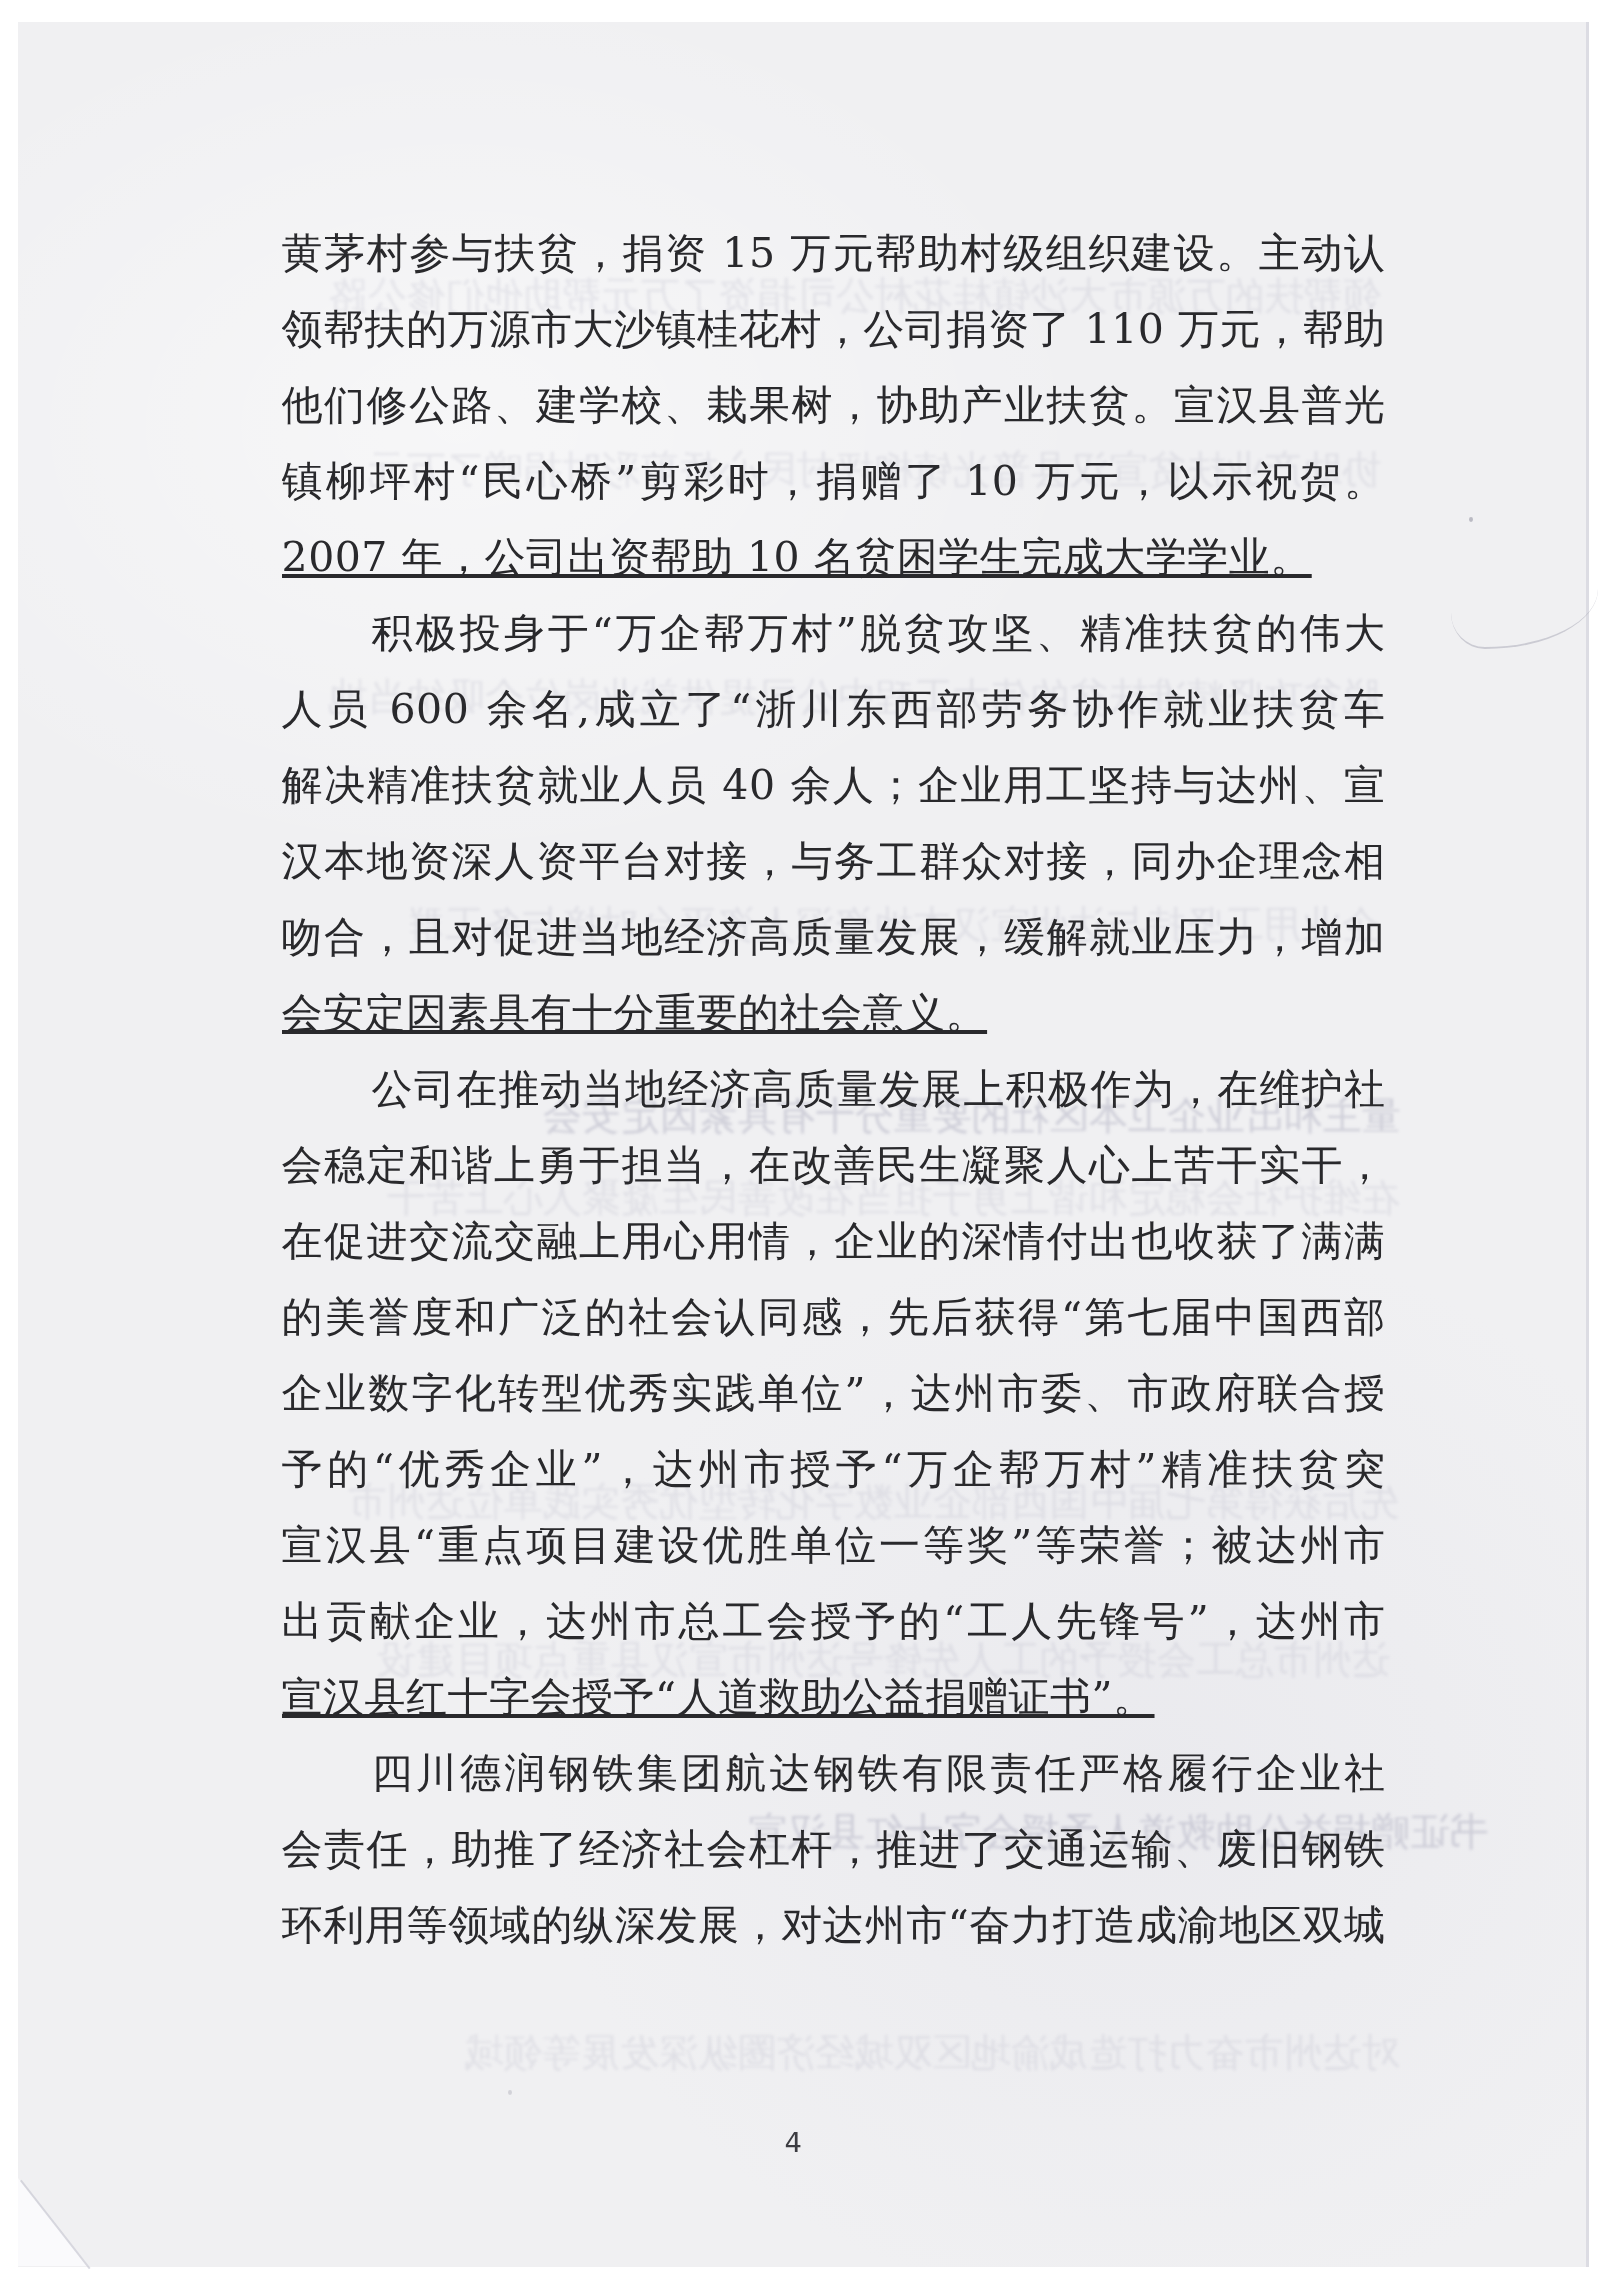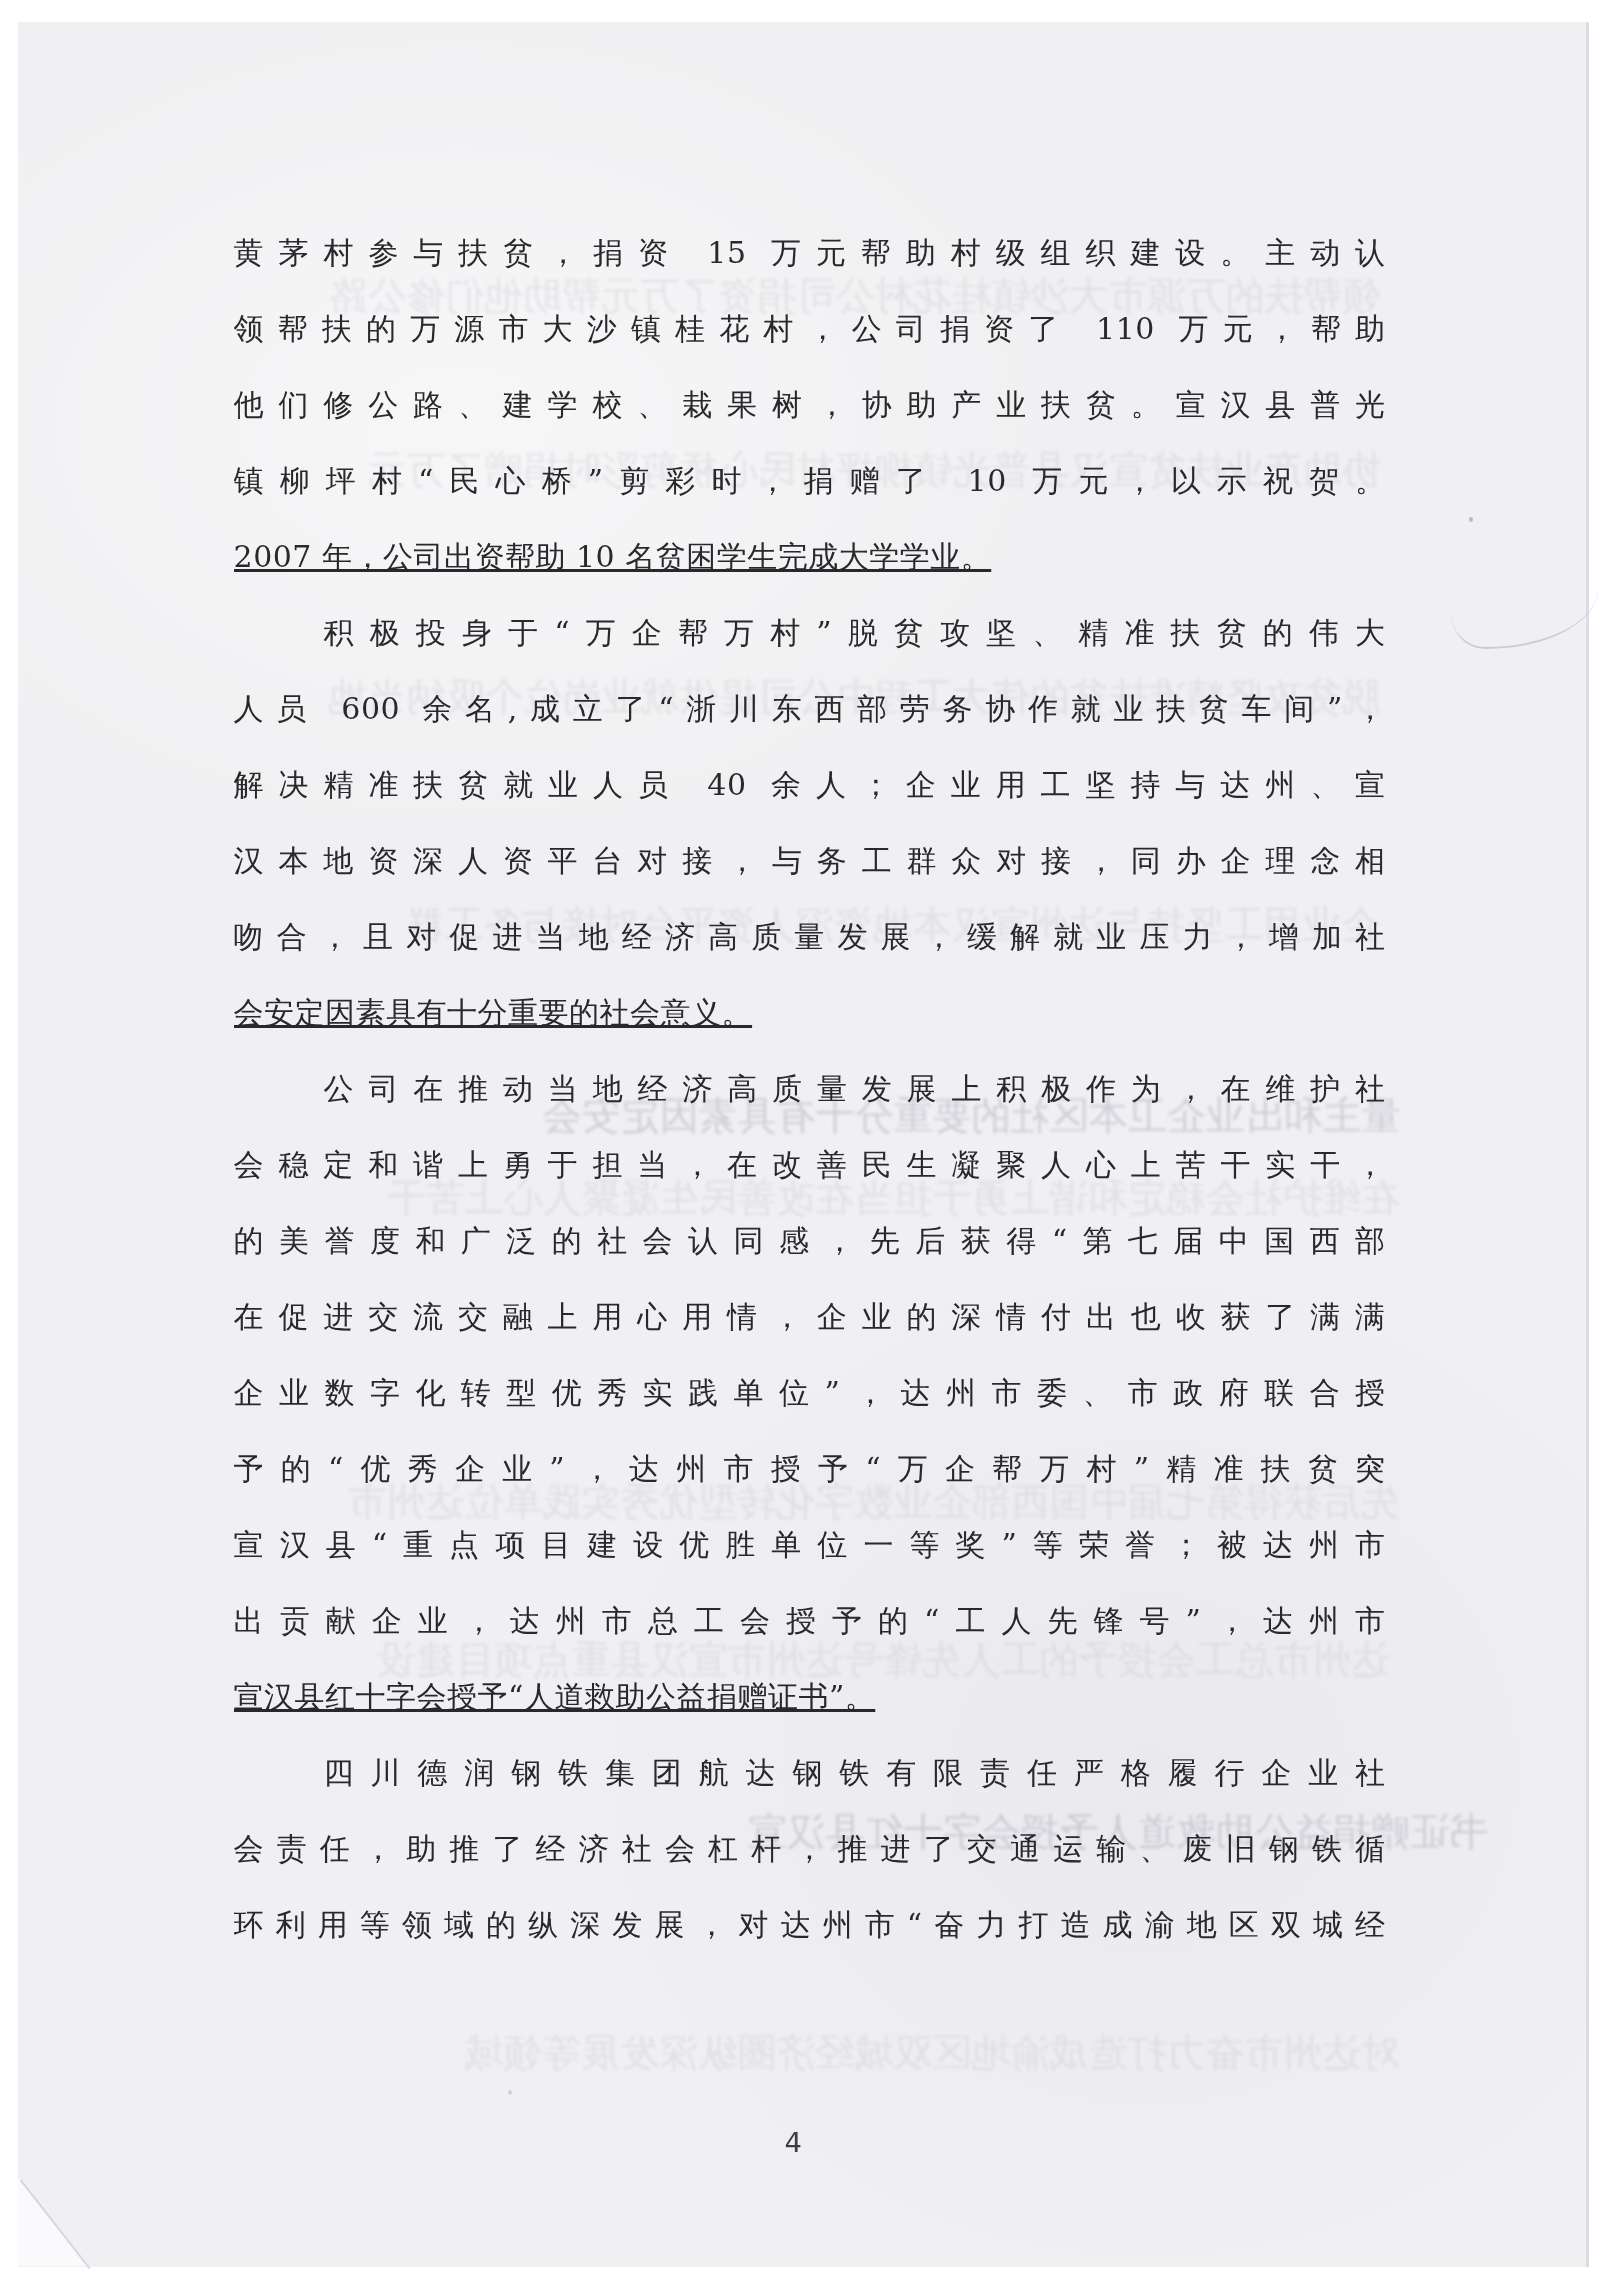--- a/index.html
+++ b/index.html
@@ -39,26 +39,27 @@
   .textblock {
     position: absolute;
     left: 216px;
     top: 193px;
     width: 1152px;
     color: #29292c;
   }
   .line {
     height: 76px;
     line-height: 76px;
-    font-size: 30px;
+    font-size: 41px;
     letter-spacing: 0.5px;
     text-align: justify;
     text-align-last: justify;
     overflow: hidden;
     white-space: normal;
+    margin-left: 48px;
   }
   .line.end  { text-align-last: left; text-decoration: underline; }
   .line.indent { text-indent: 90px; }
   
   .pagenum {
     position: absolute;
     left: 0;
     top: 2105px;
     width: 100%;
     text-align: center;
@@ -150,22 +151,22 @@
       <div class="line">镇柳坪村“民心桥”剪彩时，捐赠了 10 万元，以示祝贺。</div>
       <div class="line end">2007 年，公司出资帮助 10 名贫困学生完成大学学业。</div>
       <div class="line indent">积极投身于“万企帮万村”脱贫攻坚、精准扶贫的伟大</div>
       <div class="line">人员 600 余名,成立了“浙川东西部劳务协作就业扶贫车间”，</div>
       <div class="line">解决精准扶贫就业人员 40 余人；企业用工坚持与达州、宣</div>
       <div class="line">汉本地资深人资平台对接，与务工群众对接，同办企理念相</div>
       <div class="line">吻合，且对促进当地经济高质量发展，缓解就业压力，增加社</div>
       <div class="line end">会安定因素具有十分重要的社会意义。</div>
       <div class="line indent">公司在推动当地经济高质量发展上积极作为，在维护社</div>
       <div class="line">会稳定和谐上勇于担当，在改善民生凝聚人心上苦干实干，</div>
+      <div class="line">在促进交流交融上用心用情，企业的深情付出也收获了满满</div>
       <div class="line">的美誉度和广泛的社会认同感，先后获得“第七届中国西部</div>
-      <div class="line">在促进交流交融上用心用情，企业的深情付出也收获了满满</div>
       <div class="line">企业数字化转型优秀实践单位”，达州市委、市政府联合授</div>
       <div class="line">予的“优秀企业”，达州市授予“万企帮万村”精准扶贫突</div>
       <div class="line">宣汉县“重点项目建设优胜单位一等奖”等荣誉；被达州市</div>
       <div class="line">出贡献企业，达州市总工会授予的“工人先锋号”，达州市</div>
       <div class="line end">宣汉县红十字会授予“人道救助公益捐赠证书”。</div>
       <div class="line indent">四川德润钢铁集团航达钢铁有限责任严格履行企业社</div>
       <div class="line">会责任，助推了经济社会杠杆，推进了交通运输、废旧钢铁循</div>
       <div class="line">环利用等领域的纵深发展，对达州市“奋力打造成渝地区双城经</div>
     </div>
 

